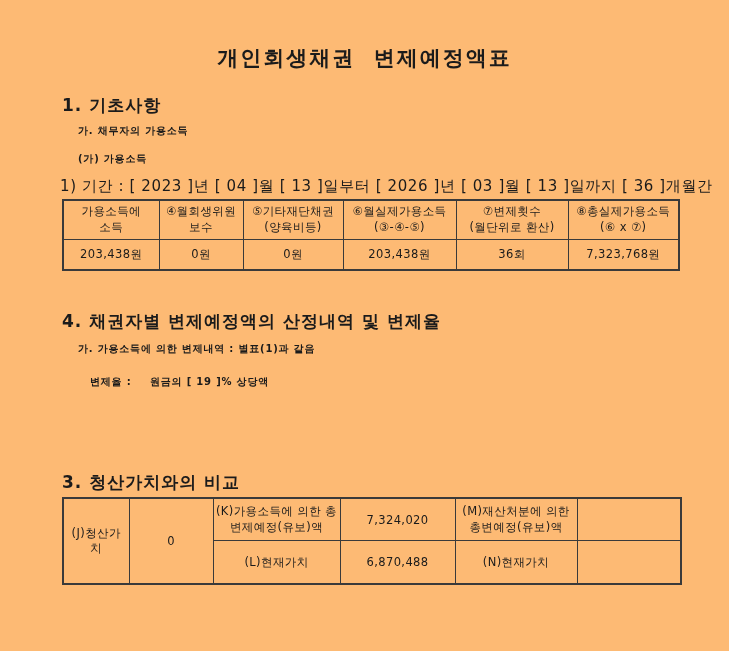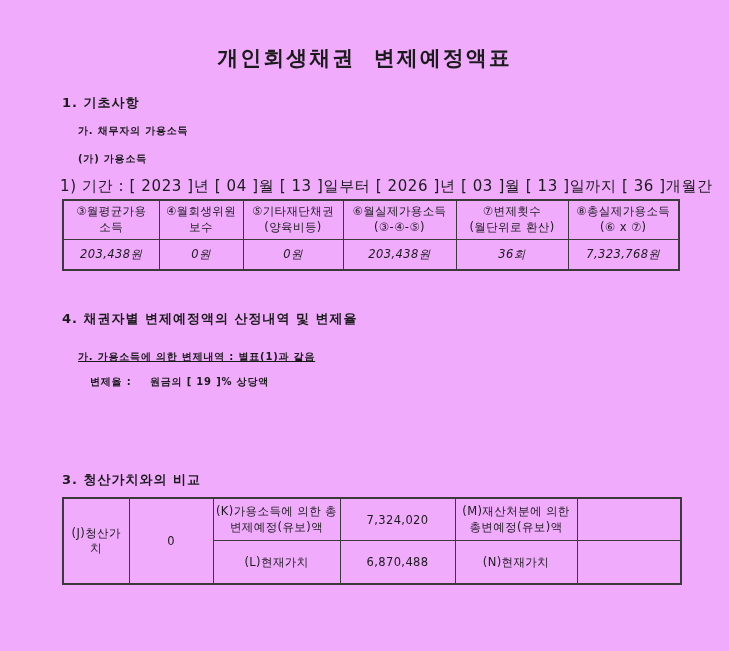--- a/index.html
+++ b/index.html
@@ -1,34 +1,34 @@
 <!DOCTYPE html>
 <html><head>
 <meta charset="utf-8">
 <style>
   html, body { margin: 0; padding: 0; background: #ffffff; }
   .page {
     position: relative;
     width: 729px;
     height: 651px;
-    background: #f0abfc;
+    background: #fdba74;
     font-family: "DejaVu Sans", sans-serif;
     color: #1b1b1b;
     overflow: hidden;
   }
   .abs { position: absolute; white-space: pre; }
   .title {
     top: 44px; left: 0; width: 729px;
     text-align: center;
     font-size: 21px;
     font-weight: 600;
     letter-spacing: 2px;
   }
   .h-sec {
-    font-size: 13px;
+    font-size: 17px;
     font-weight: bold;
     letter-spacing: 1px;
   }
   .sub {
     font-size: 10px;
     font-weight: bold;
     letter-spacing: 0.8px;
   }
   .plain {
     font-size: 15px;
@@ -46,21 +46,21 @@
   table.doc td {
     border: 1px solid #3a3a3a;
     text-align: center;
     vertical-align: middle;
     padding: 1px 2px;
     overflow: hidden;
   }
   table.doc { border: 2px solid #3a3a3a; }
   .t1 { left: 62px; top: 199px; width: 616px; }
   .t1 .hrow td { height: 36px; }
-  .t1 .vrow td { height: 27px; font-style: italic; }
+  .t1 .vrow td { height: 27px; }
   .t2 { left: 62px; top: 497px; width: 618px; }
   .t2 .r1 td { height: 39px; }
   .t2 .r2 td { height: 40px; }
   .cell-line { display: block; white-space: pre; line-height: 1.35; }
 </style>
 </head>
 <body>
 
 <div class="page">
 
@@ -76,21 +76,21 @@
       <col style="width:96px">
         <col style="width:84px">
         <col style="width:100px">
       <col style="width:113px">
         <col style="width:112px">
         <col style="width:111px">
     </colgroup>
     <tbody>
         <tr class="hrow">
       <td>
-        <span class="cell-line">③월평균가용</span>
+        <span class="cell-line">가용소득에</span>
         <span class="cell-line">소득</span>
       </td>
       <td>
         <span class="cell-line">④월회생위원</span>
         <span class="cell-line">보수</span>
       </td>
       <td>
         <span class="cell-line">⑤기타재단채권</span>
         <span class="cell-line">(양육비등)</span>
       </td>
@@ -112,21 +112,21 @@
       <td>0원</td>
       <td>0원</td>
       <td>203,438원</td>
       <td>36회</td>
       <td>7,323,768원</td>
     </tr>
   </tbody>
     </table>
 
   <div class="abs h-sec" style="left:62px; top:310px;">4. 채권자별 변제예정액의 산정내역 및 변제율</div>
-  <div class="abs sub" style="left:78px; top:350px;text-decoration:underline;">가. 가용소득에 의한 변제내역 : 별표(1)과 같음</div>
+  <div class="abs sub" style="left:78px; top:342px;">가. 가용소득에 의한 변제내역 : 별표(1)과 같음</div>
   <div class="abs sub" style="left:90px; top:375px;">변제율 :</div>
   <div class="abs sub" style="left:150px; top:375px;">원금의 [ 19 ]% 상당액</div>
 
   <div class="abs h-sec" style="left:62px; top:471px;">3. 청산가치와의 비교</div>
 
   <table class="doc t2">
     <colgroup>
       <col style="width:66px">
         <col style="width:84px">
         <col style="width:127px">

